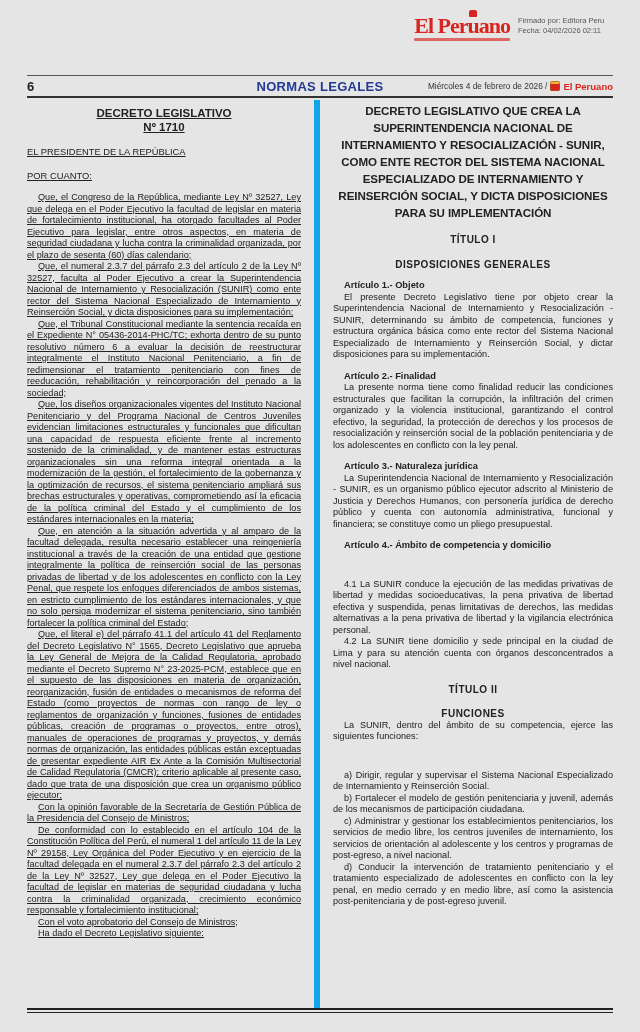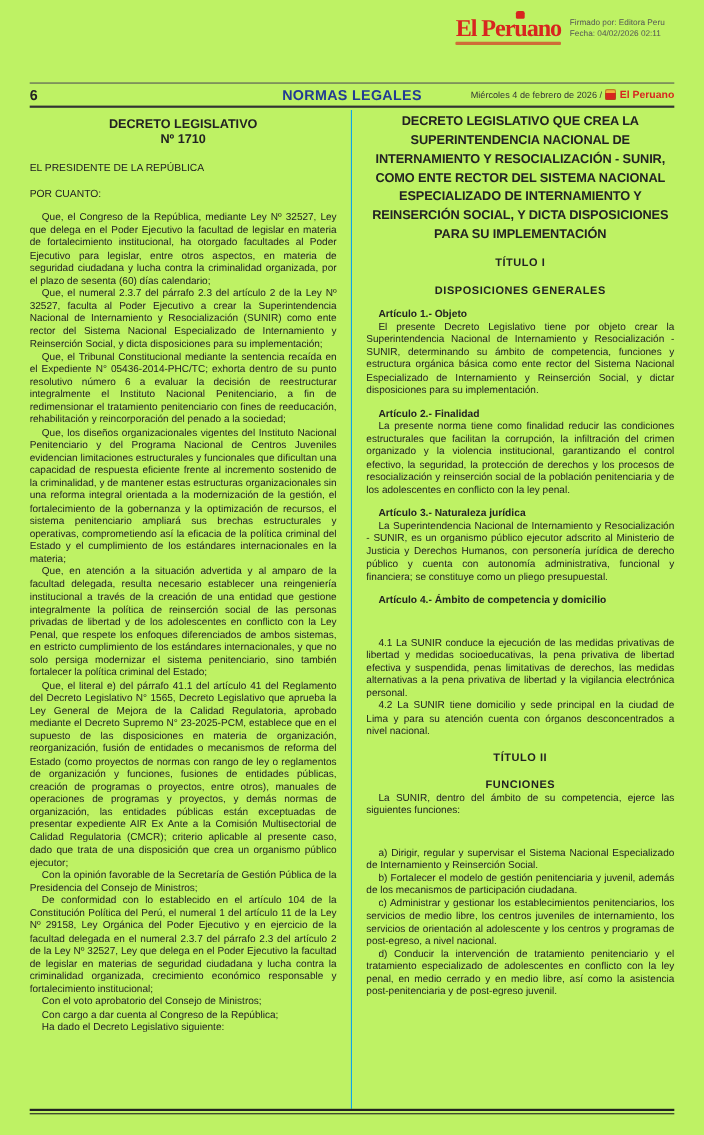--- a/index.html
+++ b/index.html
@@ -1,16 +1,16 @@
 <!DOCTYPE html>
 <html lang="es"><head>
 <meta charset="utf-8">
 <style>
   html,body{margin:0;padding:0;background:#ffffff;}
-  .page{position:relative;width:640px;height:1032px;background:#bef264;
+  .page{position:relative;width:640px;height:1032px;background:#e5e5e5;
         font-family:"Liberation Sans",sans-serif;color:#222;overflow:hidden;}
 
   
   .masthead{position:absolute;top:10px;right:18px;display:flex;align-items:flex-start;gap:8px;}
   .logo-block{text-align:center;position:relative;padding-top:5px;}
   .logo-crest{position:absolute;top:0;left:57%;width:8px;height:7px;background:#d8251f;
               border-radius:2px 2px 1px 1px;}
   .logo-text{font-family:"Liberation Serif",serif;font-weight:bold;color:#d8251f;
              font-size:22px;line-height:22px;letter-spacing:-1px;}
   .logo-tagline{height:3px;background:#d8251f;opacity:.65;margin-top:1px;border-radius:1px;}
@@ -25,21 +25,21 @@
                  position:absolute;left:0;right:0;text-align:center;pointer-events:none;}
   .header-right{display:flex;align-items:center;gap:3px;font-size:8.3px;color:#333;z-index:1;}
   .brand-mini-icon{display:inline-block;width:10px;height:10px;border-radius:2px;
                    background:linear-gradient(180deg,#f0b43c 0 34%,#d8251f 34% 100%);
                    box-shadow:inset 0 0 0 1px rgba(160,90,20,.6);}
   .brand-mini-text{color:#d8251f;font-weight:bold;font-size:9.5px;}
 
   
   .columns{position:absolute;top:100px;left:27px;right:27px;bottom:24px;display:flex;}
   .col{width:50%;box-sizing:border-box;}
-  .col-left{padding-right:13px;border-right:1px solid #0ea5e9;}
+  .col-left{padding-right:13px;border-right:6px solid #0ea5e9;text-decoration:underline;}
   .col-right{padding-left:13px;}
 
   .doc-title{text-align:center;font-weight:bold;font-size:11.5px;line-height:14px;margin:6px 0 0;}
   .intro-line{font-size:9.4px;margin-top:12px;font-weight:normal;}
   .body-text{font-size:9.15px;line-height:11.5px;text-align:justify;}
   .para{margin:0;text-indent:11px;}
   .para-group{margin-top:11px;}
 
   .rtitle{text-align:center;font-weight:bold;font-size:11.6px;line-height:17px;
           margin:2px 0 0;letter-spacing:-.1px;}
@@ -91,21 +91,20 @@
       <div class="para-group">
         <p class="para">Que, el Congreso de la República, mediante Ley Nº 32527, Ley que delega en el Poder Ejecutivo la facultad de legislar en materia de fortalecimiento institucional, ha otorgado facultades al Poder Ejecutivo para legislar, entre otros aspectos, en materia de seguridad ciudadana y lucha contra la criminalidad organizada, por el plazo de sesenta (60) días calendario;</p>
         <p class="para">Que, el numeral 2.3.7 del párrafo 2.3 del artículo 2 de la Ley Nº 32527, faculta al Poder Ejecutivo a crear la Superintendencia Nacional de Internamiento y Resocialización (SUNIR) como ente rector del Sistema Nacional Especializado de Internamiento y Reinserción Social, y dicta disposiciones para su implementación;</p>
         <p class="para">Que, el Tribunal Constitucional mediante la sentencia recaída en el Expediente N° 05436-2014-PHC/TC; exhorta dentro de su punto resolutivo número 6 a evaluar la decisión de reestructurar integralmente el Instituto Nacional Penitenciario, a fin de redimensionar el tratamiento penitenciario con fines de reeducación, rehabilitación y reincorporación del penado a la sociedad;</p>
         <p class="para">Que, los diseños organizacionales vigentes del Instituto Nacional Penitenciario y del Programa Nacional de Centros Juveniles evidencian limitaciones estructurales y funcionales que dificultan una capacidad de respuesta eficiente frente al incremento sostenido de la criminalidad, y de mantener estas estructuras organizacionales sin una reforma integral orientada a la modernización de la gestión, el fortalecimiento de la gobernanza y la optimización de recursos, el sistema penitenciario ampliará sus brechas estructurales y operativas, comprometiendo así la eficacia de la política criminal del Estado y el cumplimiento de los estándares internacionales en la materia;</p>
         <p class="para">Que, en atención a la situación advertida y al amparo de la facultad delegada, resulta necesario establecer una reingeniería institucional a través de la creación de una entidad que gestione integralmente la política de reinserción social de las personas privadas de libertad y de los adolescentes en conflicto con la Ley Penal, que respete los enfoques diferenciados de ambos sistemas, en estricto cumplimiento de los estándares internacionales, y que no solo persiga modernizar el sistema penitenciario, sino también fortalecer la política criminal del Estado;</p>
         <p class="para">Que, el literal e) del párrafo 41.1 del artículo 41 del Reglamento del Decreto Legislativo N° 1565, Decreto Legislativo que aprueba la Ley General de Mejora de la Calidad Regulatoria, aprobado mediante el Decreto Supremo N° 23-2025-PCM, establece que en el supuesto de las disposiciones en materia de organización, reorganización, fusión de entidades o mecanismos de reforma del Estado (como proyectos de normas con rango de ley o reglamentos de organización y funciones, fusiones de entidades públicas, creación de programas o proyectos, entre otros), manuales de operaciones de programas y proyectos, y demás normas de organización, las entidades públicas están exceptuadas de presentar expediente AIR Ex Ante a la Comisión Multisectorial de Calidad Regulatoria (CMCR); criterio aplicable al presente caso, dado que trata de una disposición que crea un organismo público ejecutor;</p>
         <p class="para">Con la opinión favorable de la Secretaría de Gestión Pública de la Presidencia del Consejo de Ministros;</p>
         <p class="para">De conformidad con lo establecido en el artículo 104 de la Constitución Política del Perú, el numeral 1 del artículo 11 de la Ley Nº 29158, Ley Orgánica del Poder Ejecutivo y en ejercicio de la facultad delegada en el numeral 2.3.7 del párrafo 2.3 del artículo 2 de la Ley Nº 32527, Ley que delega en el Poder Ejecutivo la facultad de legislar en materias de seguridad ciudadana y lucha contra la criminalidad organizada, crecimiento económico responsable y fortalecimiento institucional;</p>
         <p class="para">Con el voto aprobatorio del Consejo de Ministros;</p>
-        <p class="para">Con cargo a dar cuenta al Congreso de la República;</p>
         <p class="para">Ha dado el Decreto Legislativo siguiente:</p>
       </div>
     </div>
 
     <div class="col col-right body-text">
       <div class="rtitle">DECRETO LEGISLATIVO QUE CREA LA SUPERINTENDENCIA NACIONAL DE INTERNAMIENTO Y RESOCIALIZACIÓN - SUNIR, COMO ENTE RECTOR DEL SISTEMA NACIONAL ESPECIALIZADO DE INTERNAMIENTO Y REINSERCIÓN SOCIAL, Y DICTA DISPOSICIONES PARA SU IMPLEMENTACIÓN</div>
 
       <div class="titulo">TÍTULO I</div>
       <div class="titulo">DISPOSICIONES GENERALES</div>
 

